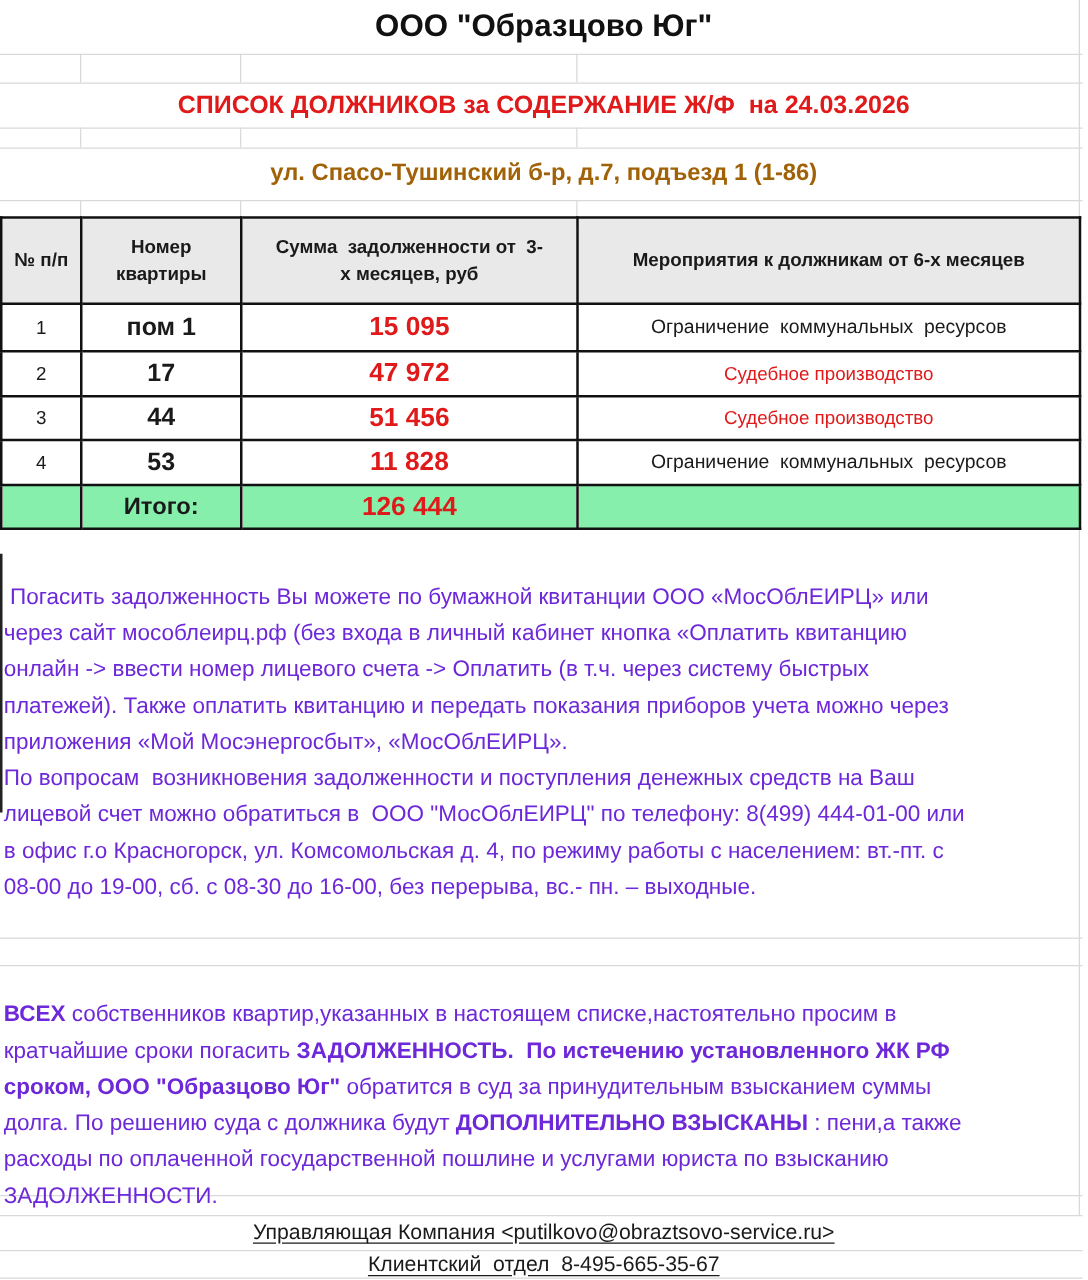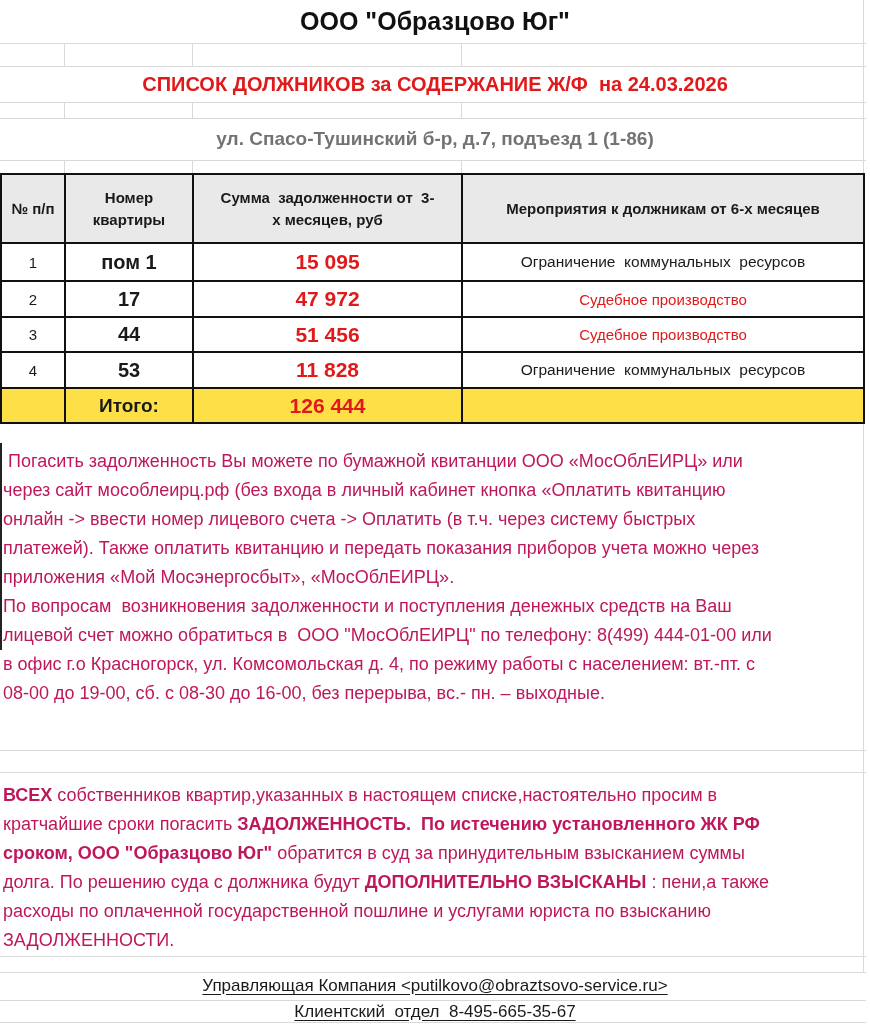--- a/index.html
+++ b/index.html
@@ -4,47 +4,47 @@
 <style>
   html,body{margin:0;padding:0;background:#fff;}
   #page{
     position:relative;width:870px;height:1024px;background:#ffffff;overflow:hidden;
     font-family:"Liberation Sans","DejaVu Sans",sans-serif;color:#1a1a1a;
   }
   .center-row{position:absolute;left:0;width:870px;display:flex;align-items:center;justify-content:center;text-align:center;}
   .prewrap{white-space:pre-wrap;}
   #company-title{top:0;height:43px;font-size:25px;font-weight:700;color:#111;}
   #list-title{top:66px;height:36px;font-size:20px;font-weight:700;color:var(--red,#e01a1a);}
-  #address-line{top:118px;height:42px;font-size:19px;font-weight:700;color:#737373;}
+  #address-line{top:118px;height:42px;font-size:19px;font-weight:700;color:#a16207;}
 
   
   .hgrid{position:absolute;left:0;width:866px;height:1px;background:#d9d9d9;}
   .vgrid{position:absolute;width:1px;background:#d9d9d9;}
 
   
   #debtors-table{position:absolute;top:173px;left:0;width:863px;border-collapse:collapse;table-layout:fixed;}
   #debtors-table th,#debtors-table td{
     border:2px solid #111;text-align:center;vertical-align:middle;padding:0 2px;overflow:hidden;
   }
   #debtors-table th{background:#e9e9e9;font-size:15px;font-weight:700;height:67px;line-height:1.45;}
   .col-num{width:64px;}
   .col-apt{width:128px;}
   .col-amt{width:269px;}
   .col-measure{width:402px;}
   td.cell-num{font-size:15px;font-weight:400;}
   td.cell-apt{font-size:20px;font-weight:700;margin-left:28px;}
   td.cell-amt{font-size:21px;font-weight:700;color:var(--red,#e01a1a);}
   td.cell-measure{font-size:15.5px;}
   td.cell-measure.red{color:var(--red,#e01a1a);font-size:15px;}
-  tr.total-row td{background:#fde047;height:33px;}
+  tr.total-row td{background:#86efac;height:33px;}
   tr.total-row td.cell-apt{font-size:19px;}
   tr.body-row td{background:#fff;}
 
   
-  .para{position:absolute;left:3px;width:860px;font-size:18px;line-height:29px;color:#be185d;}
+  .para{position:absolute;left:3px;width:860px;font-size:18px;line-height:29px;color:#6d28d9;margin-top:16px;}
   #payment-info{top:447px;}
   #debt-warning{top:781px;}
   #debt-warning .b{font-weight:700;}
   #left-edge-line{position:absolute;left:0;top:443px;width:2px;height:207px;background:#222;}
 
   
   .footer-row{position:absolute;left:0;width:870px;display:flex;align-items:center;justify-content:center;
     font-size:17px;color:#1a1a1a;}
   .footer-row span{text-decoration:underline;text-underline-offset:3px;}
   #footer-company{top:972px;height:28px;}

